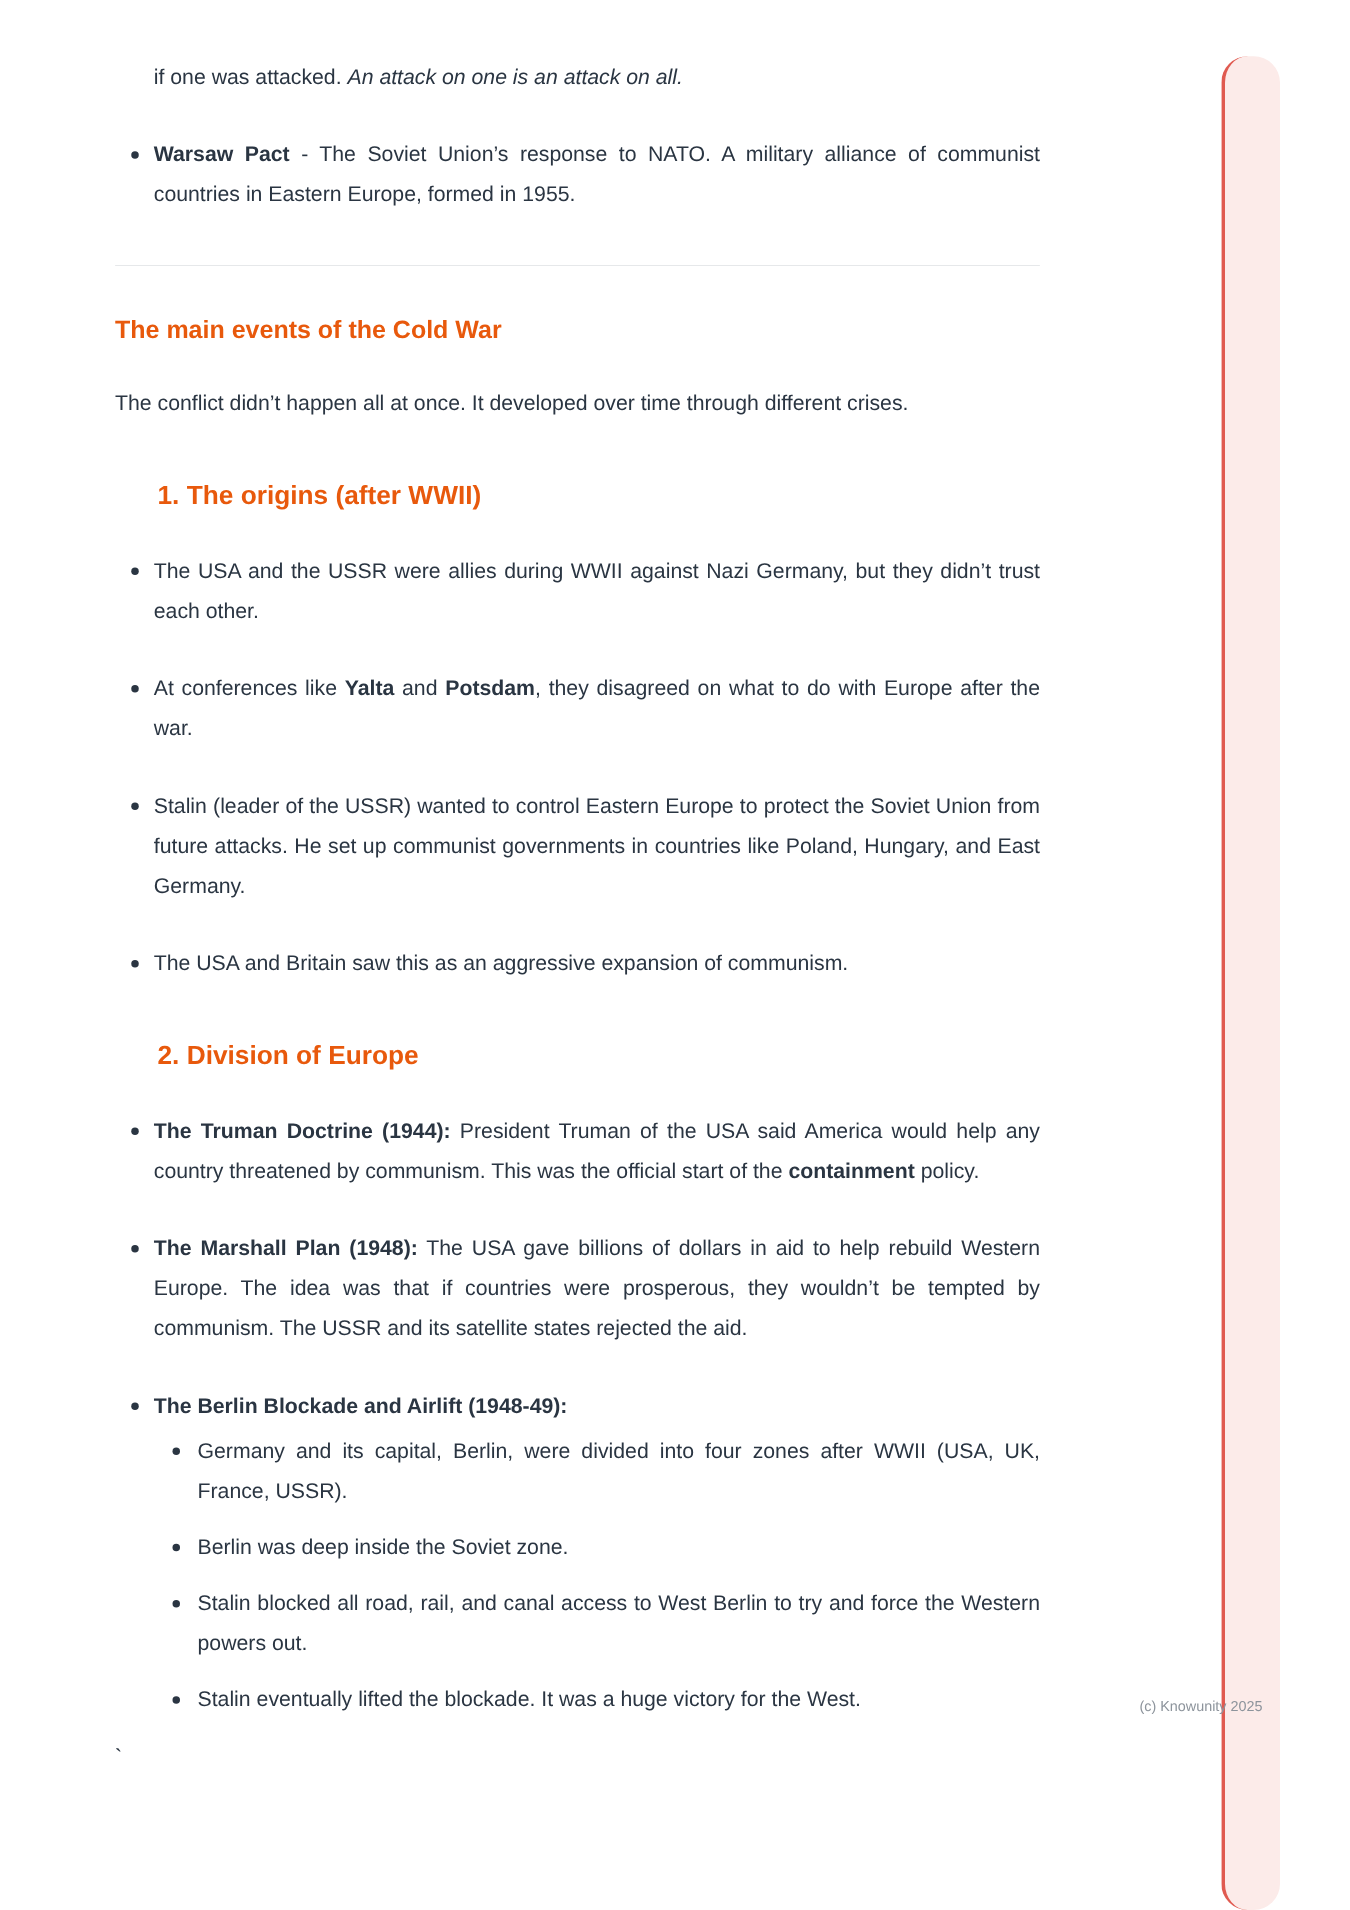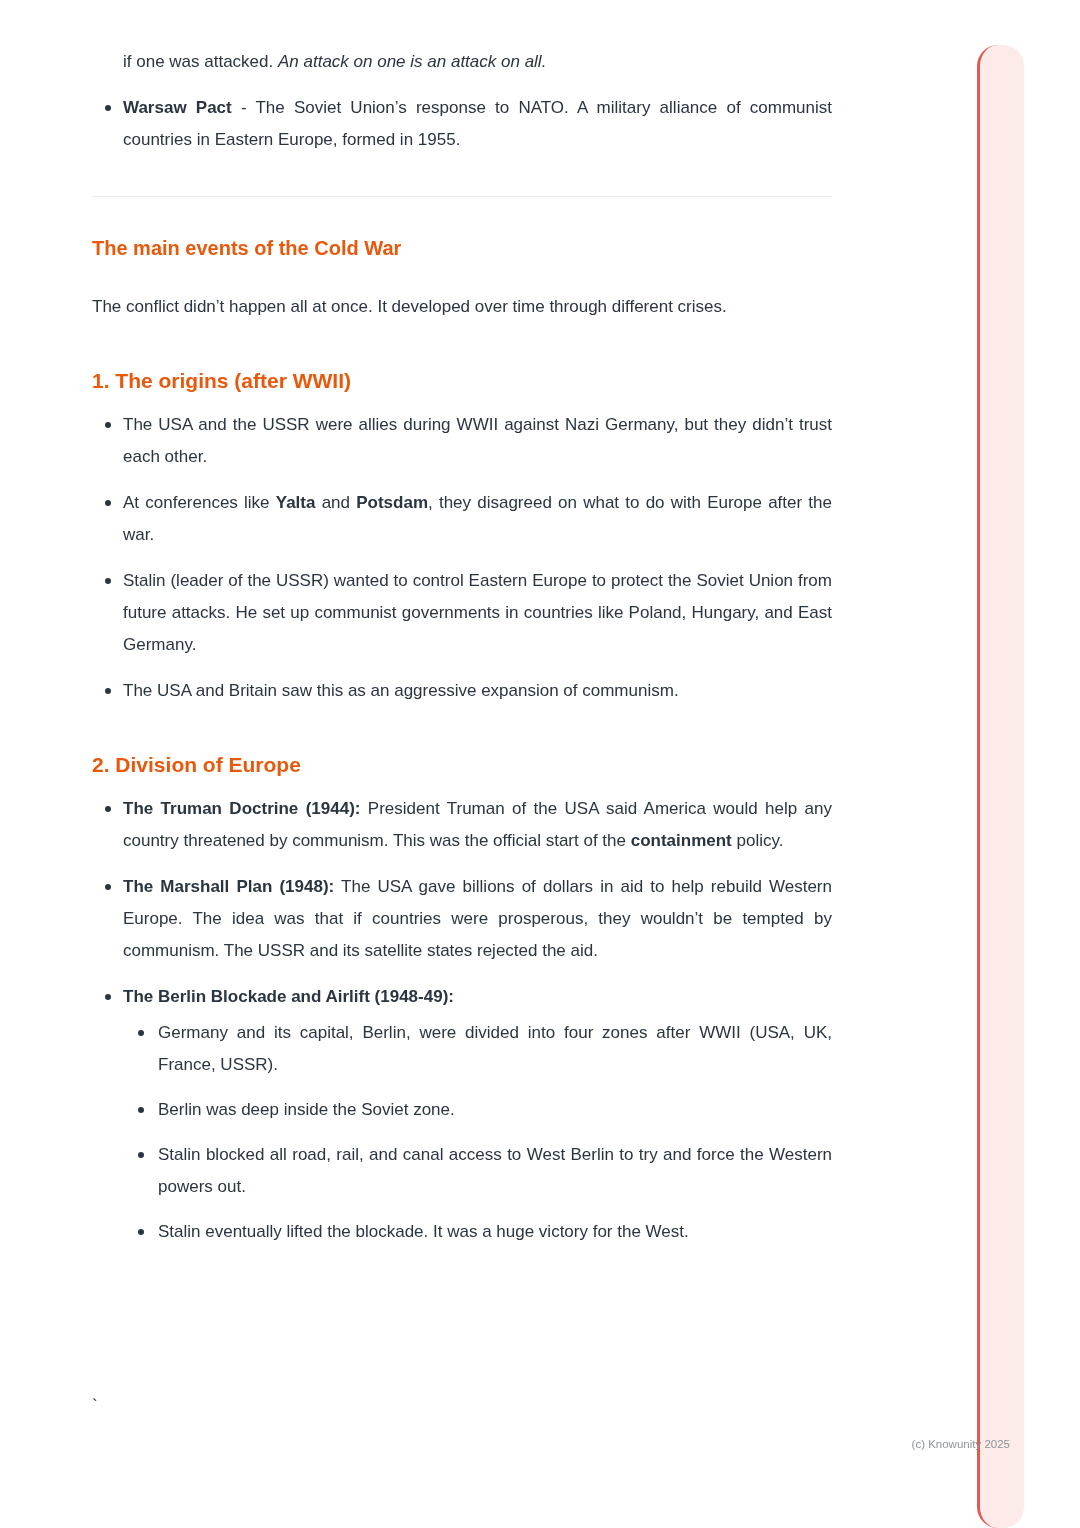--- a/index.html
+++ b/index.html
@@ -31,21 +31,21 @@
     line-height: 32px;
   }
   .continuation {
     padding-left: 31px;
     text-align: left;
   }
   ul.bullets { list-style: none; margin-top: 6px; }
   ul.bullets > li {
     position: relative;
     padding-left: 31px;
-    margin-top: 14px;
+    margin-top: 30px;
     text-align: justify;
   }
   ul.bullets > li::before {
     content: "";
     position: absolute;
     left: 13px;
     top: 13px;
     width: 6px;
     height: 6px;
     border-radius: 50%;
@@ -84,33 +84,34 @@
   p.intro {
     margin-top: 26px;
     text-align: justify;
   }
   h2 {
     color: var(--accent, #e8590c);
     font-size: 21px;
     line-height: 28px;
     font-weight: 700;
     margin-top: 44px;
+    margin-left: 34px;
   }
   .b { font-weight: 700; }
   .i { font-style: italic; }
   .stray {
     position: absolute;
     left: 92px;
     top: 1396px;
     font-size: 17px;
     color: var(--text, #2a3542);
   }
   .copyright {
     position: absolute;
-    top: 1438px;
+    top: 1360px;
     right: 70px;
     font-size: 11.5px;
     color: #8d949c;
     padding-left: 20px;
   }
 </style>
 </head>
 <body>
 
 <div class="page">

